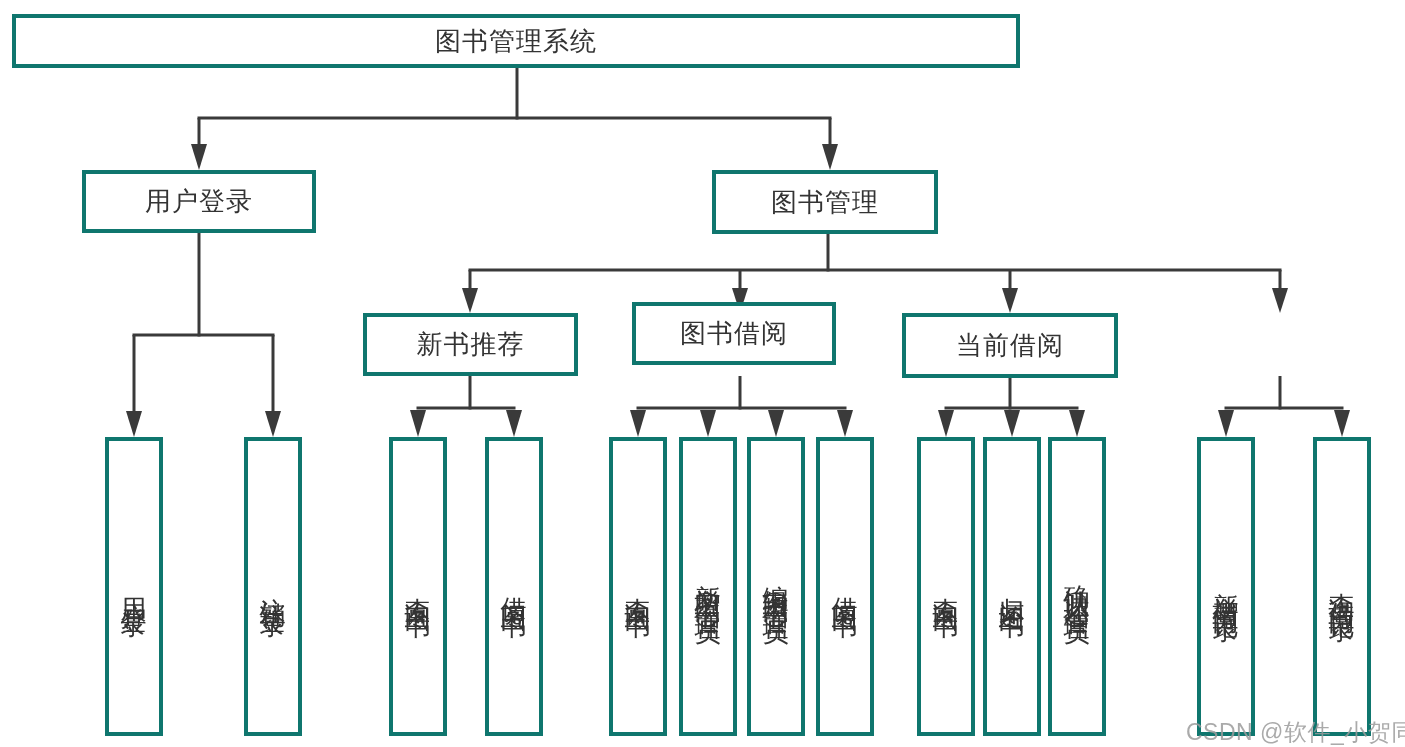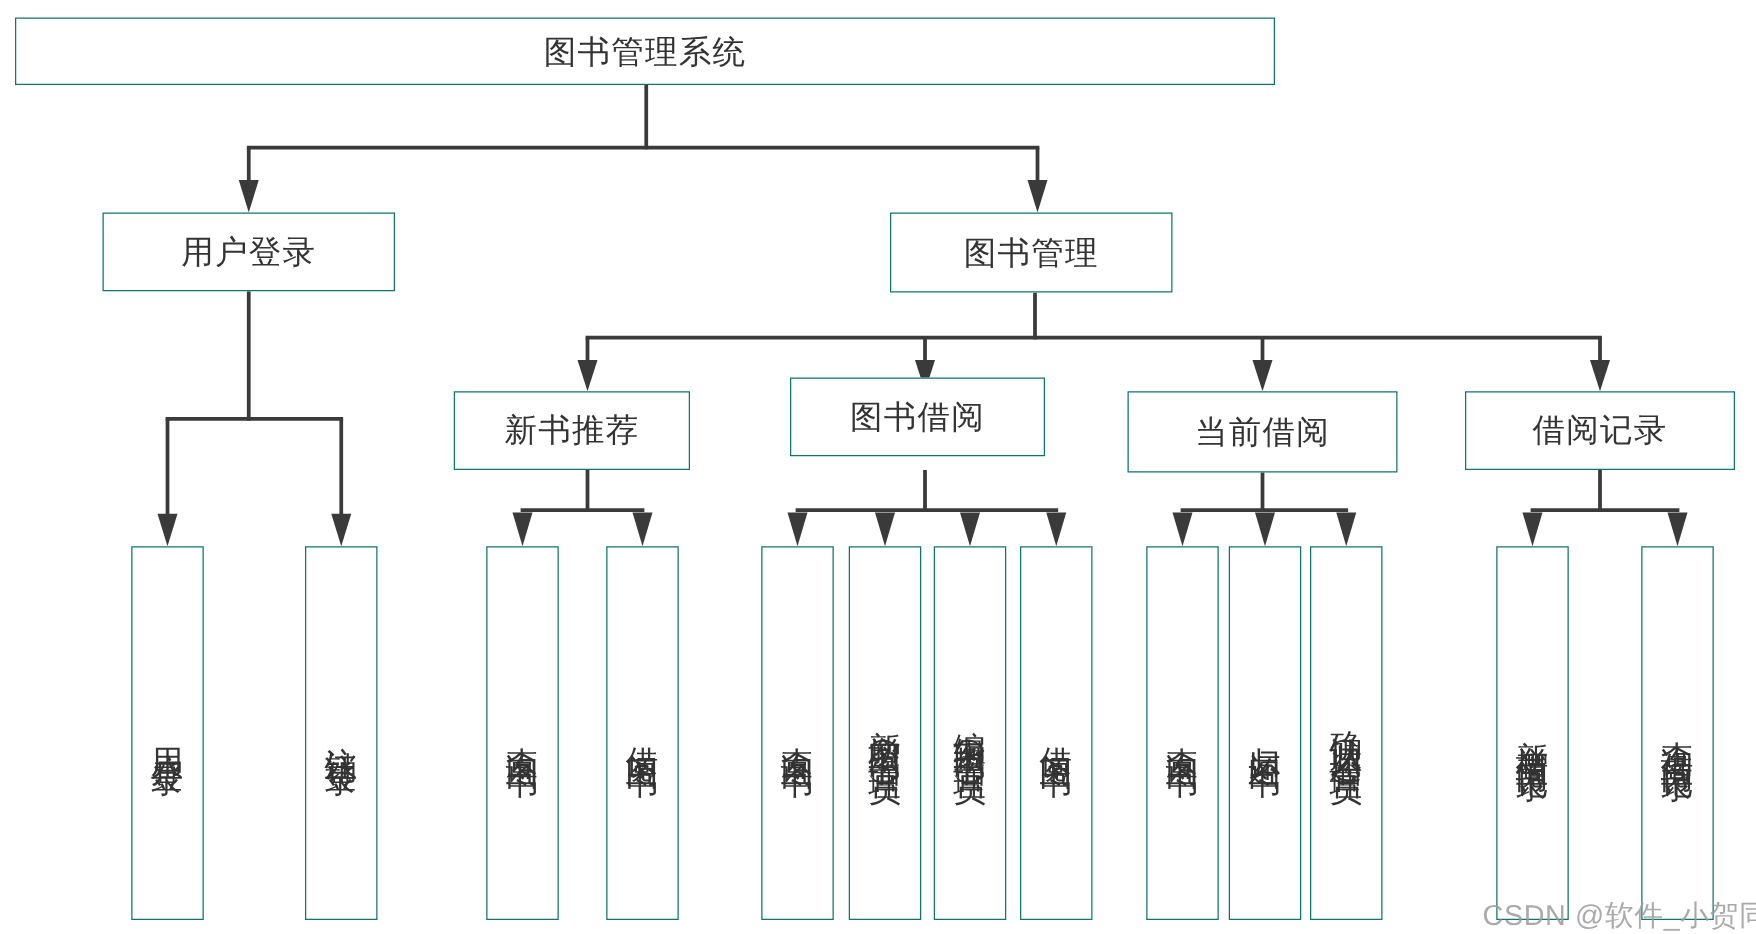--- a/index.html
+++ b/index.html
@@ -13,21 +13,21 @@
   }
   .lines {
     position: absolute;
     left: 0; top: 0;
     width: 1405px; height: 747px;
     pointer-events: none;
   }
   .box {
     position: absolute;
     box-sizing: border-box;
-    border: 1px solid #0f766e;
+    border: 4px solid #0f766e;
     background: #ffffff;
     display: flex;
     align-items: center;
     justify-content: center;
     color: #333333;
     font-size: 26px;
     letter-spacing: 1px;
     z-index: 2;
   }
   .leaf span {
@@ -125,31 +125,28 @@
     <span>图书管理系统</span>
   </div>
 
   <div class="box" style="left:82px; top:170px; width:234px; height:63px;">
     <span>用户登录</span>
   </div>
   <div class="box" style="left:712px; top:170px; width:226px; height:64px;">
     <span>图书管理</span>
   </div>
 
-  <div class="box" style="left:363px; top:313px; width:189px; height:63px;">
+  <div class="box" style="left:363px; top:313px; width:215px; height:63px;">
     <span>新书推荐</span>
   </div>
   <div class="box" style="left:632px; top:302px; width:204px; height:63px;">
     <span>图书借阅</span>
   </div>
   <div class="box" style="left:902px; top:313px; width:216px; height:65px;">
     <span>当前借阅</span>
-  </div>
-  <div class="box" style="left:1172px; top:313px; width:216px; height:63px;">
-    <span>借阅记录</span>
   </div>
 
   <div class="box leaf" style="left:105px; top:437px; width:58px; height:299px;">
     <span>用户登录</span>
   </div>
   <div class="box leaf" style="left:244px; top:437px; width:58px; height:299px;">
     <span>注销登录</span>
   </div>
 
   <div class="box leaf" style="left:389px; top:437px; width:58px; height:299px;">

